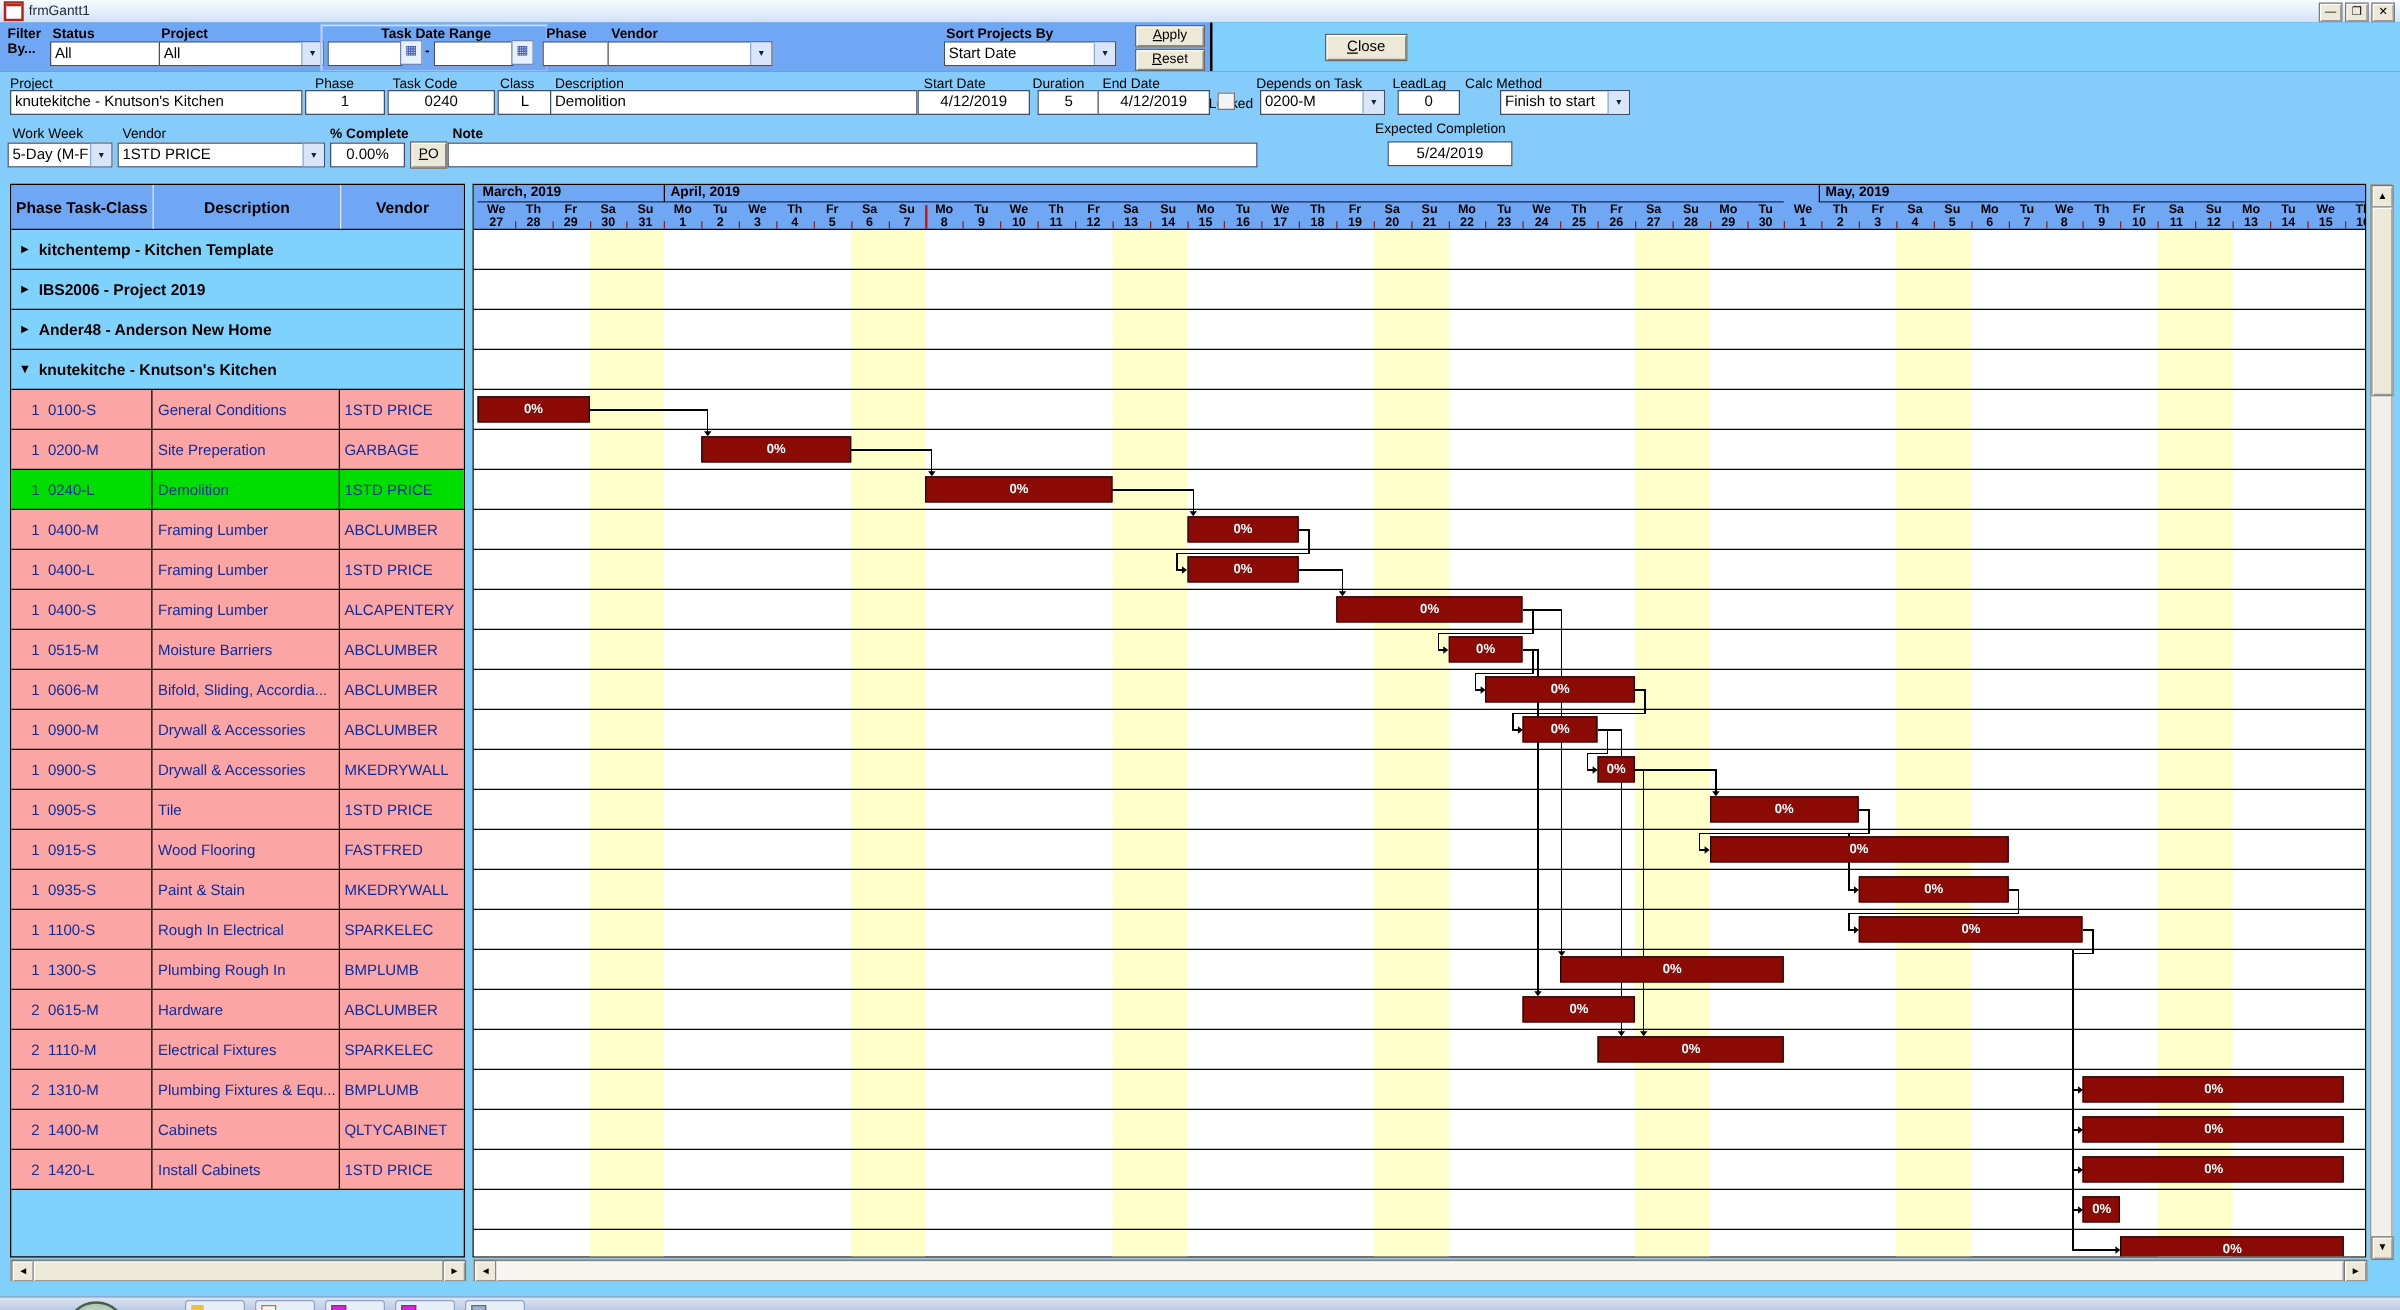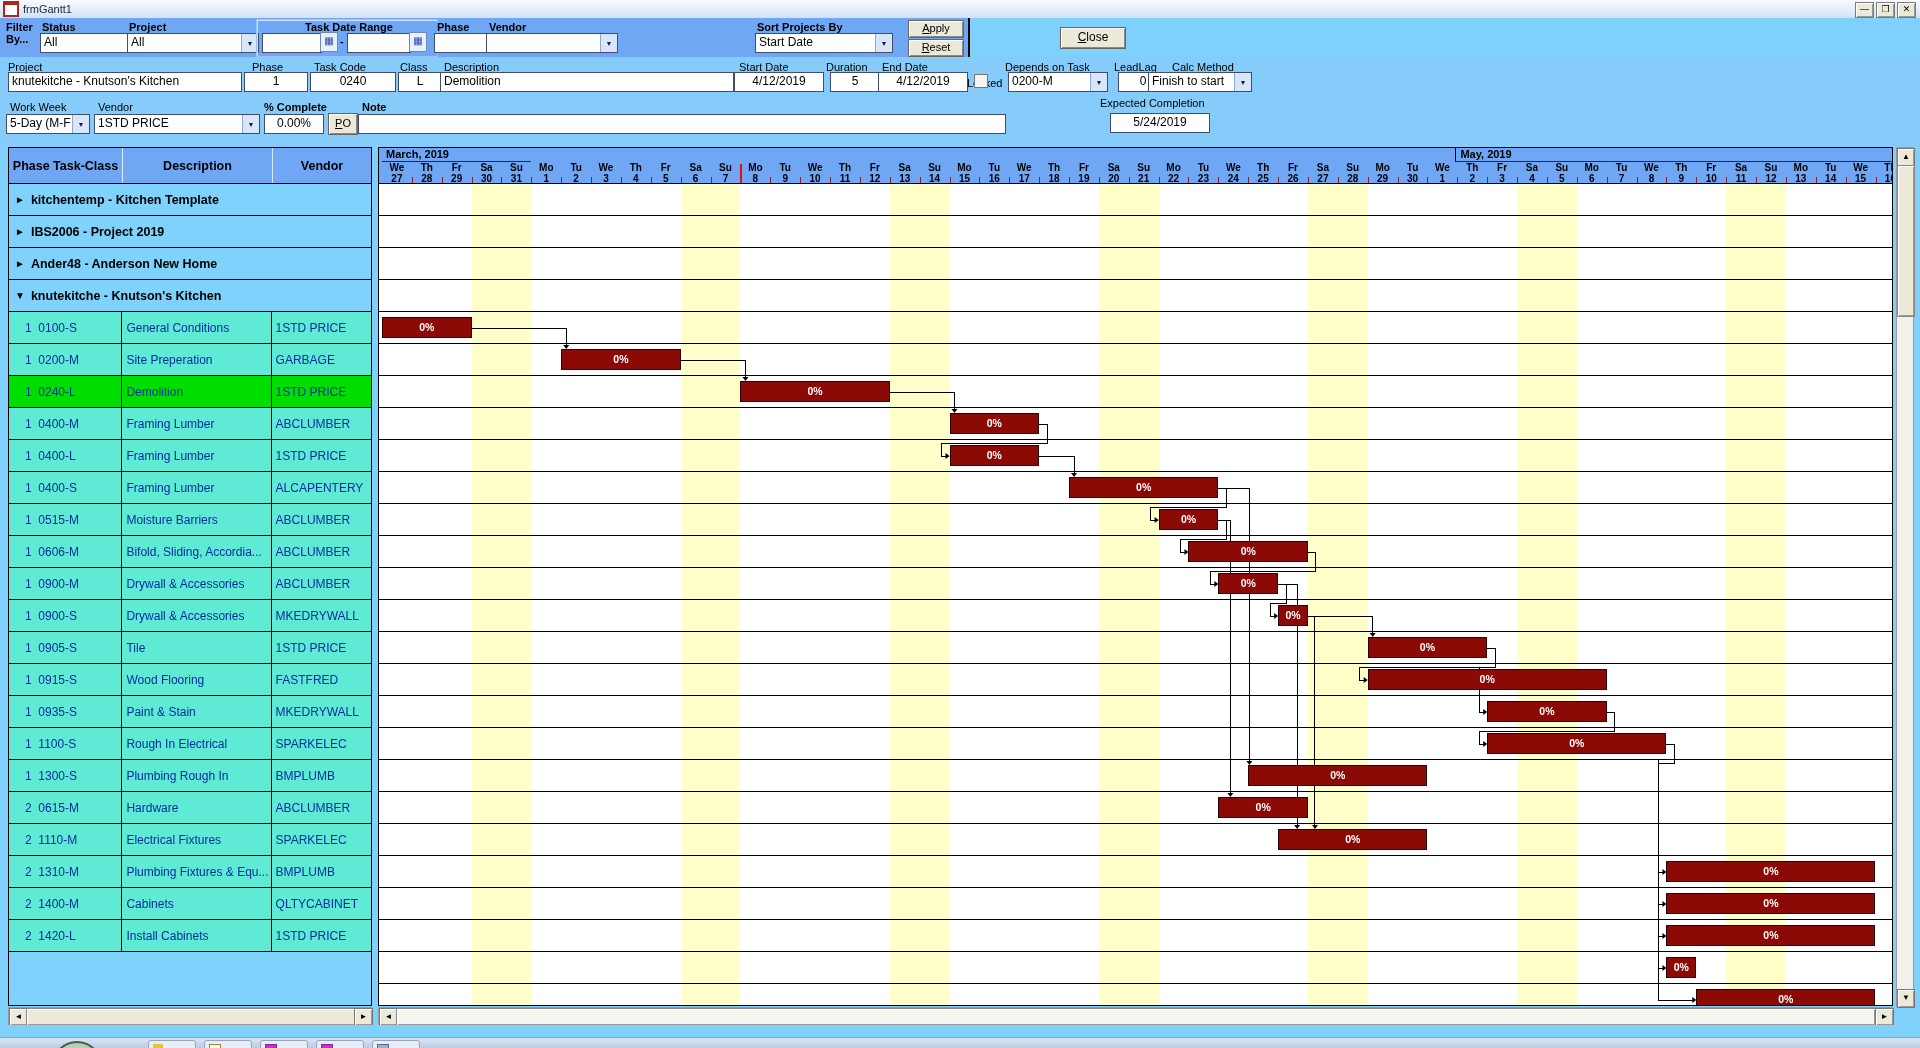--- a/index.html
+++ b/index.html
@@ -45,21 +45,21 @@
   
   #tablepanel{position:absolute; left:8px; top:147px; width:364px; height:859px;
     background:#7FD2FC; border:1px solid #000; box-sizing:border-box; overflow:hidden;}
   #table-header{display:flex; height:36px; background:#6FA7F4; border-bottom:1px solid #000; box-sizing:border-box;}
   #table-header .hc{font-size:12.5px; font-weight:bold; color:#000; display:flex; align-items:center; justify-content:center;
     border-right:1px solid #DCE9FB; box-sizing:border-box;}
   #table-body{position:relative;}
   .grow{height:32px; box-sizing:border-box; border-bottom:1px solid #000; background:#7FD2FC;
     font-size:12.5px; font-weight:bold; color:#000; display:flex; align-items:center; padding-left:6px; white-space:nowrap; overflow:hidden;}
   .grow .tri{font-size:10px; margin-right:6px;}
-  .trow{height:32px; box-sizing:border-box; border-bottom:1px solid #000; background:#5eead4; display:flex;}
+  .trow{height:32px; box-sizing:border-box; border-bottom:1px solid #000; background:#fca5a5; display:flex;}
   .trow.sel{background:#00DE00;}
   .trow .c{box-sizing:border-box; border-right:1px solid #000; font-size:12px; color:#0B2DA0;
     display:flex; align-items:center; white-space:nowrap; overflow:hidden; padding:0 4px;}
   .trow .c1{width:114px; padding-left:16px;}
   .trow .c2{width:150px;}
   .trow .c3{width:100px; border-right:none;}
 
   
   #chartpanel{position:absolute; left:378px; top:147px; width:1515px; height:859px;
     background:#fff; border:1px solid #000; box-sizing:border-box; overflow:hidden;}
@@ -171,21 +171,21 @@
     <div class="lbl" style="left:967px; top:20px; font-weight:normal;">Locked</div>
     <div class="chk" style="left:974px; top:17px;"></div>
     <div class="lbl" style="left:1005px; top:4px; font-weight:normal;">Depends on Task</div>
     <div class="combo" style="left:1008px; top:15px; width:98px;">
       <span class="val">0200-M</span>
         <span class="cbtn">▼</span>
     </div>
     <div class="lbl" style="left:1114px; top:4px; font-weight:normal;">LeadLag</div>
     <div class="tbox center" style="left:1118px; top:15px; width:42px;">0</div>
     <div class="lbl" style="left:1172px; top:4px; font-weight:normal;">Calc Method</div>
-    <div class="combo" style="left:1148px; top:15px; width:102px;">
+    <div class="combo" style="left:1200px; top:15px; width:102px;">
       <span class="val">Finish to start</span>
         <span class="cbtn">▼</span>
     </div>
     <div class="lbl" style="left:1100px; top:40px; font-weight:normal;">Expected Completion</div>
     <div class="tbox center" style="left:1110px; top:56px; width:92px;">5/24/2019</div>
 
     <div class="lbl" style="left:10px; top:44px; font-weight:normal;">Work Week</div>
     <div class="combo" style="left:6px; top:57px; width:82px;">
       <span class="val">5-Day (M-F</span>
         <span class="cbtn">▼</span>
@@ -324,20 +324,21 @@
           <div class="c c1">2&nbsp;&nbsp;1420-L</div>
           <div class="c c2">Install Cabinets</div>
           <div class="c c3">1STD PRICE</div>
         </div>
       </div>
   </div>
 
   <div id="chartpanel">
     <div id="chart-header">
         <div class="mcell" style="left: 3px; width: 149.35px;">March, 2019</div>
+        <div class="mcell mb" style="left: 152.35px; width: 896.1px;">April, 2019</div>
         <div class="mcell mb" style="left: 1048.45px; width: 477.92px; margin-left: 28px;">May, 2019</div>
         <div class="dcell" style="left: 3px; width: 29.87px;">We<br>27</div>
         <div class="dcell" style="left: 32.87px; width: 29.87px;">Th<br>28</div>
         <div class="dtick" style="left: 32.87px;"></div>
         <div class="dcell" style="left: 62.74px; width: 29.87px;">Fr<br>29</div>
         <div class="dtick" style="left: 62.74px;"></div>
         <div class="dcell" style="left: 92.61px; width: 29.87px;">Sa<br>30</div>
         <div class="dtick" style="left: 92.61px;"></div>
         <div class="dcell" style="left: 122.48px; width: 29.87px;">Su<br>31</div>
         <div class="dtick" style="left: 122.48px;"></div>

